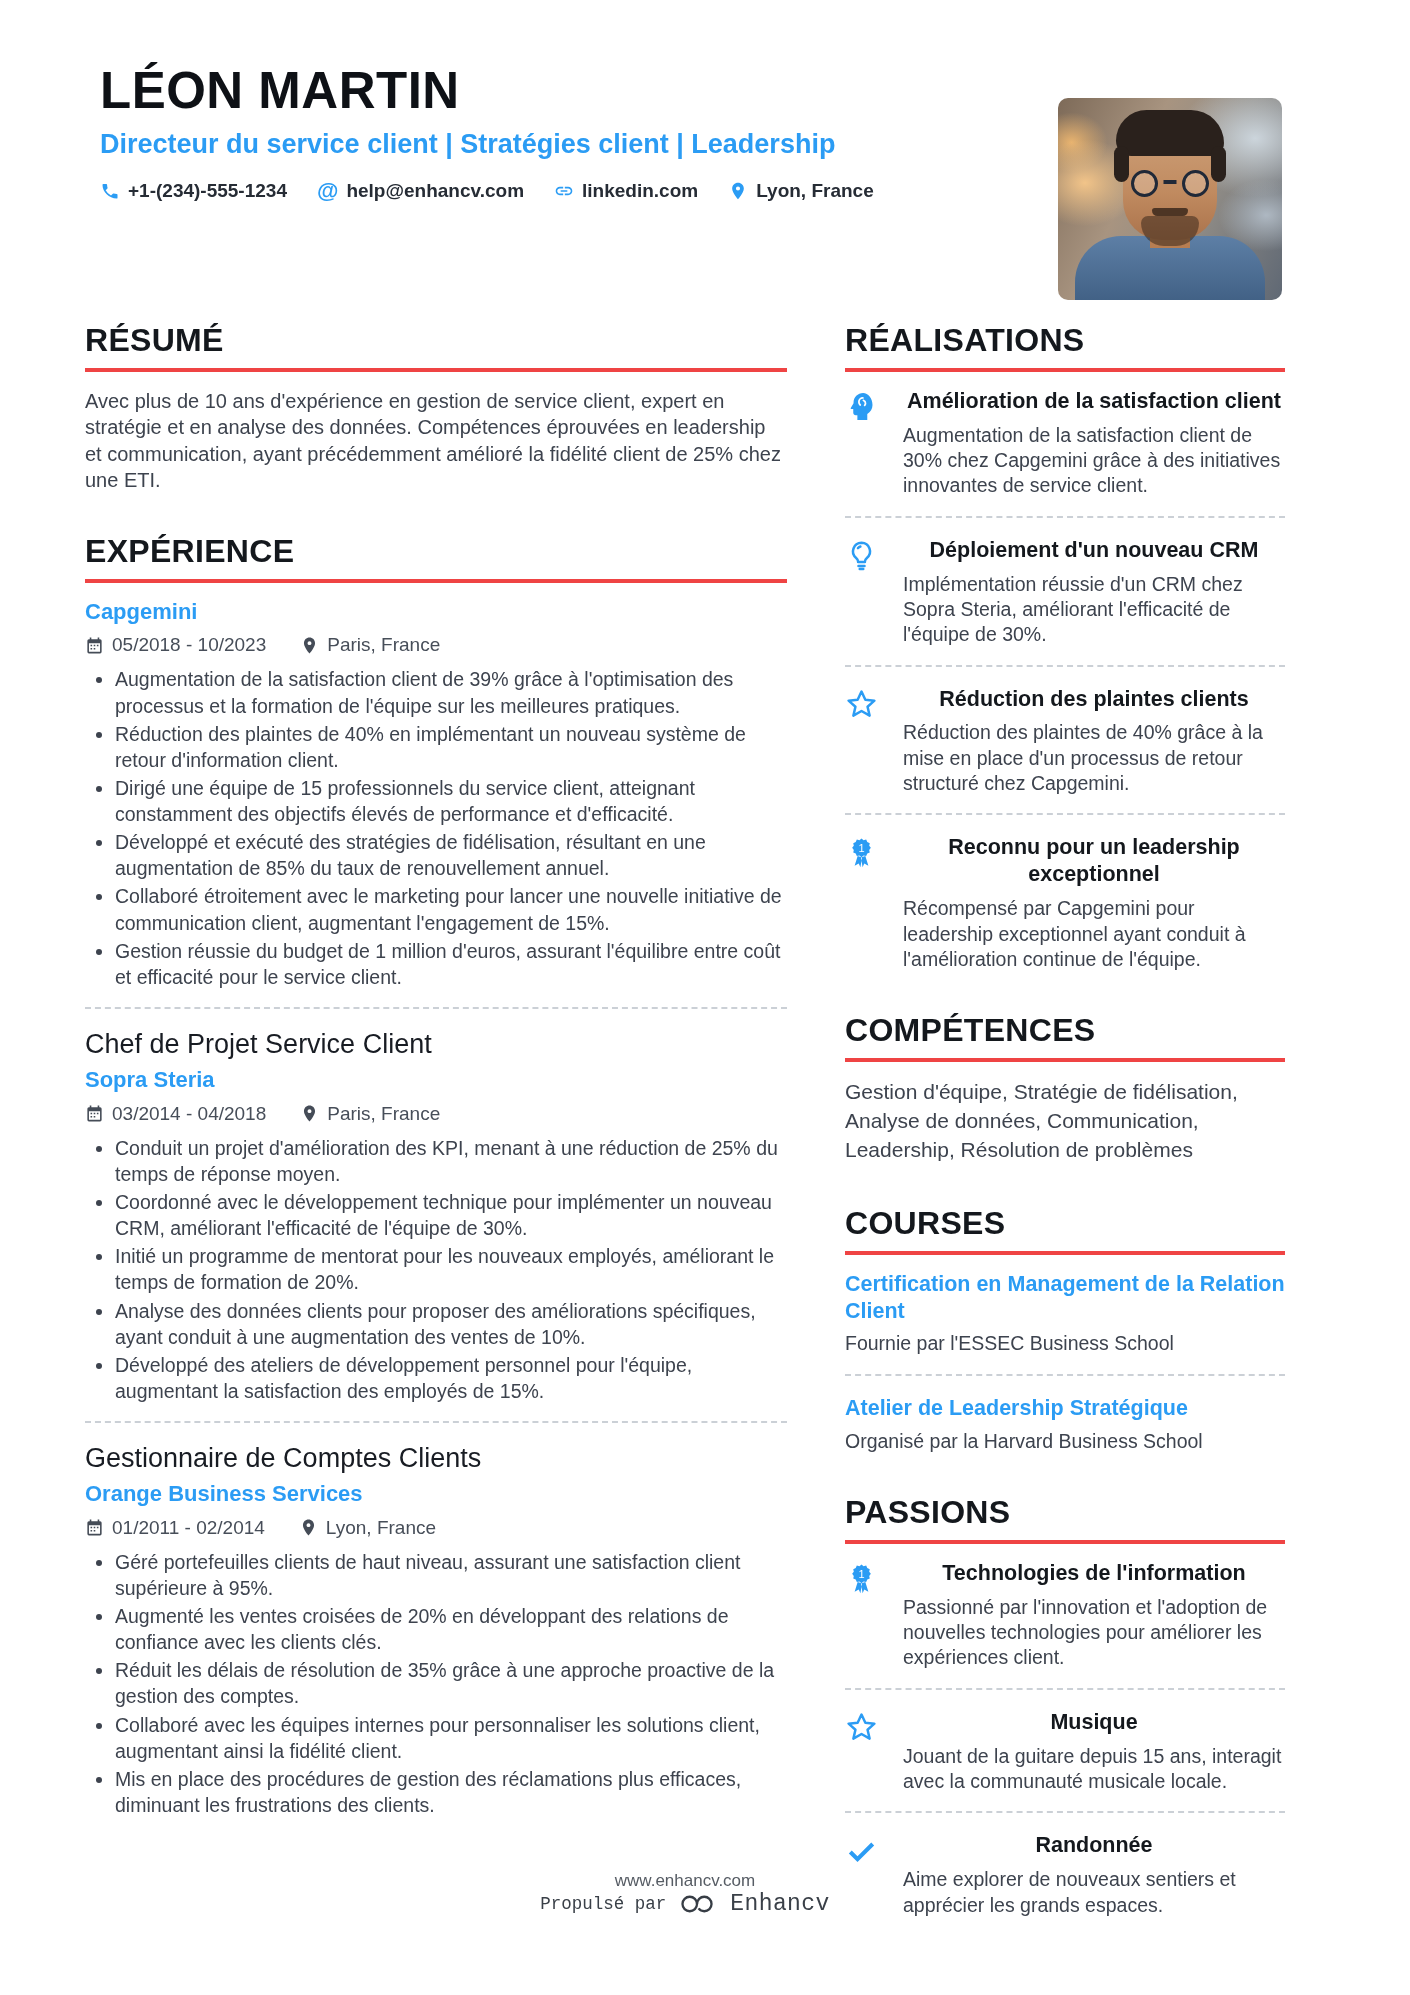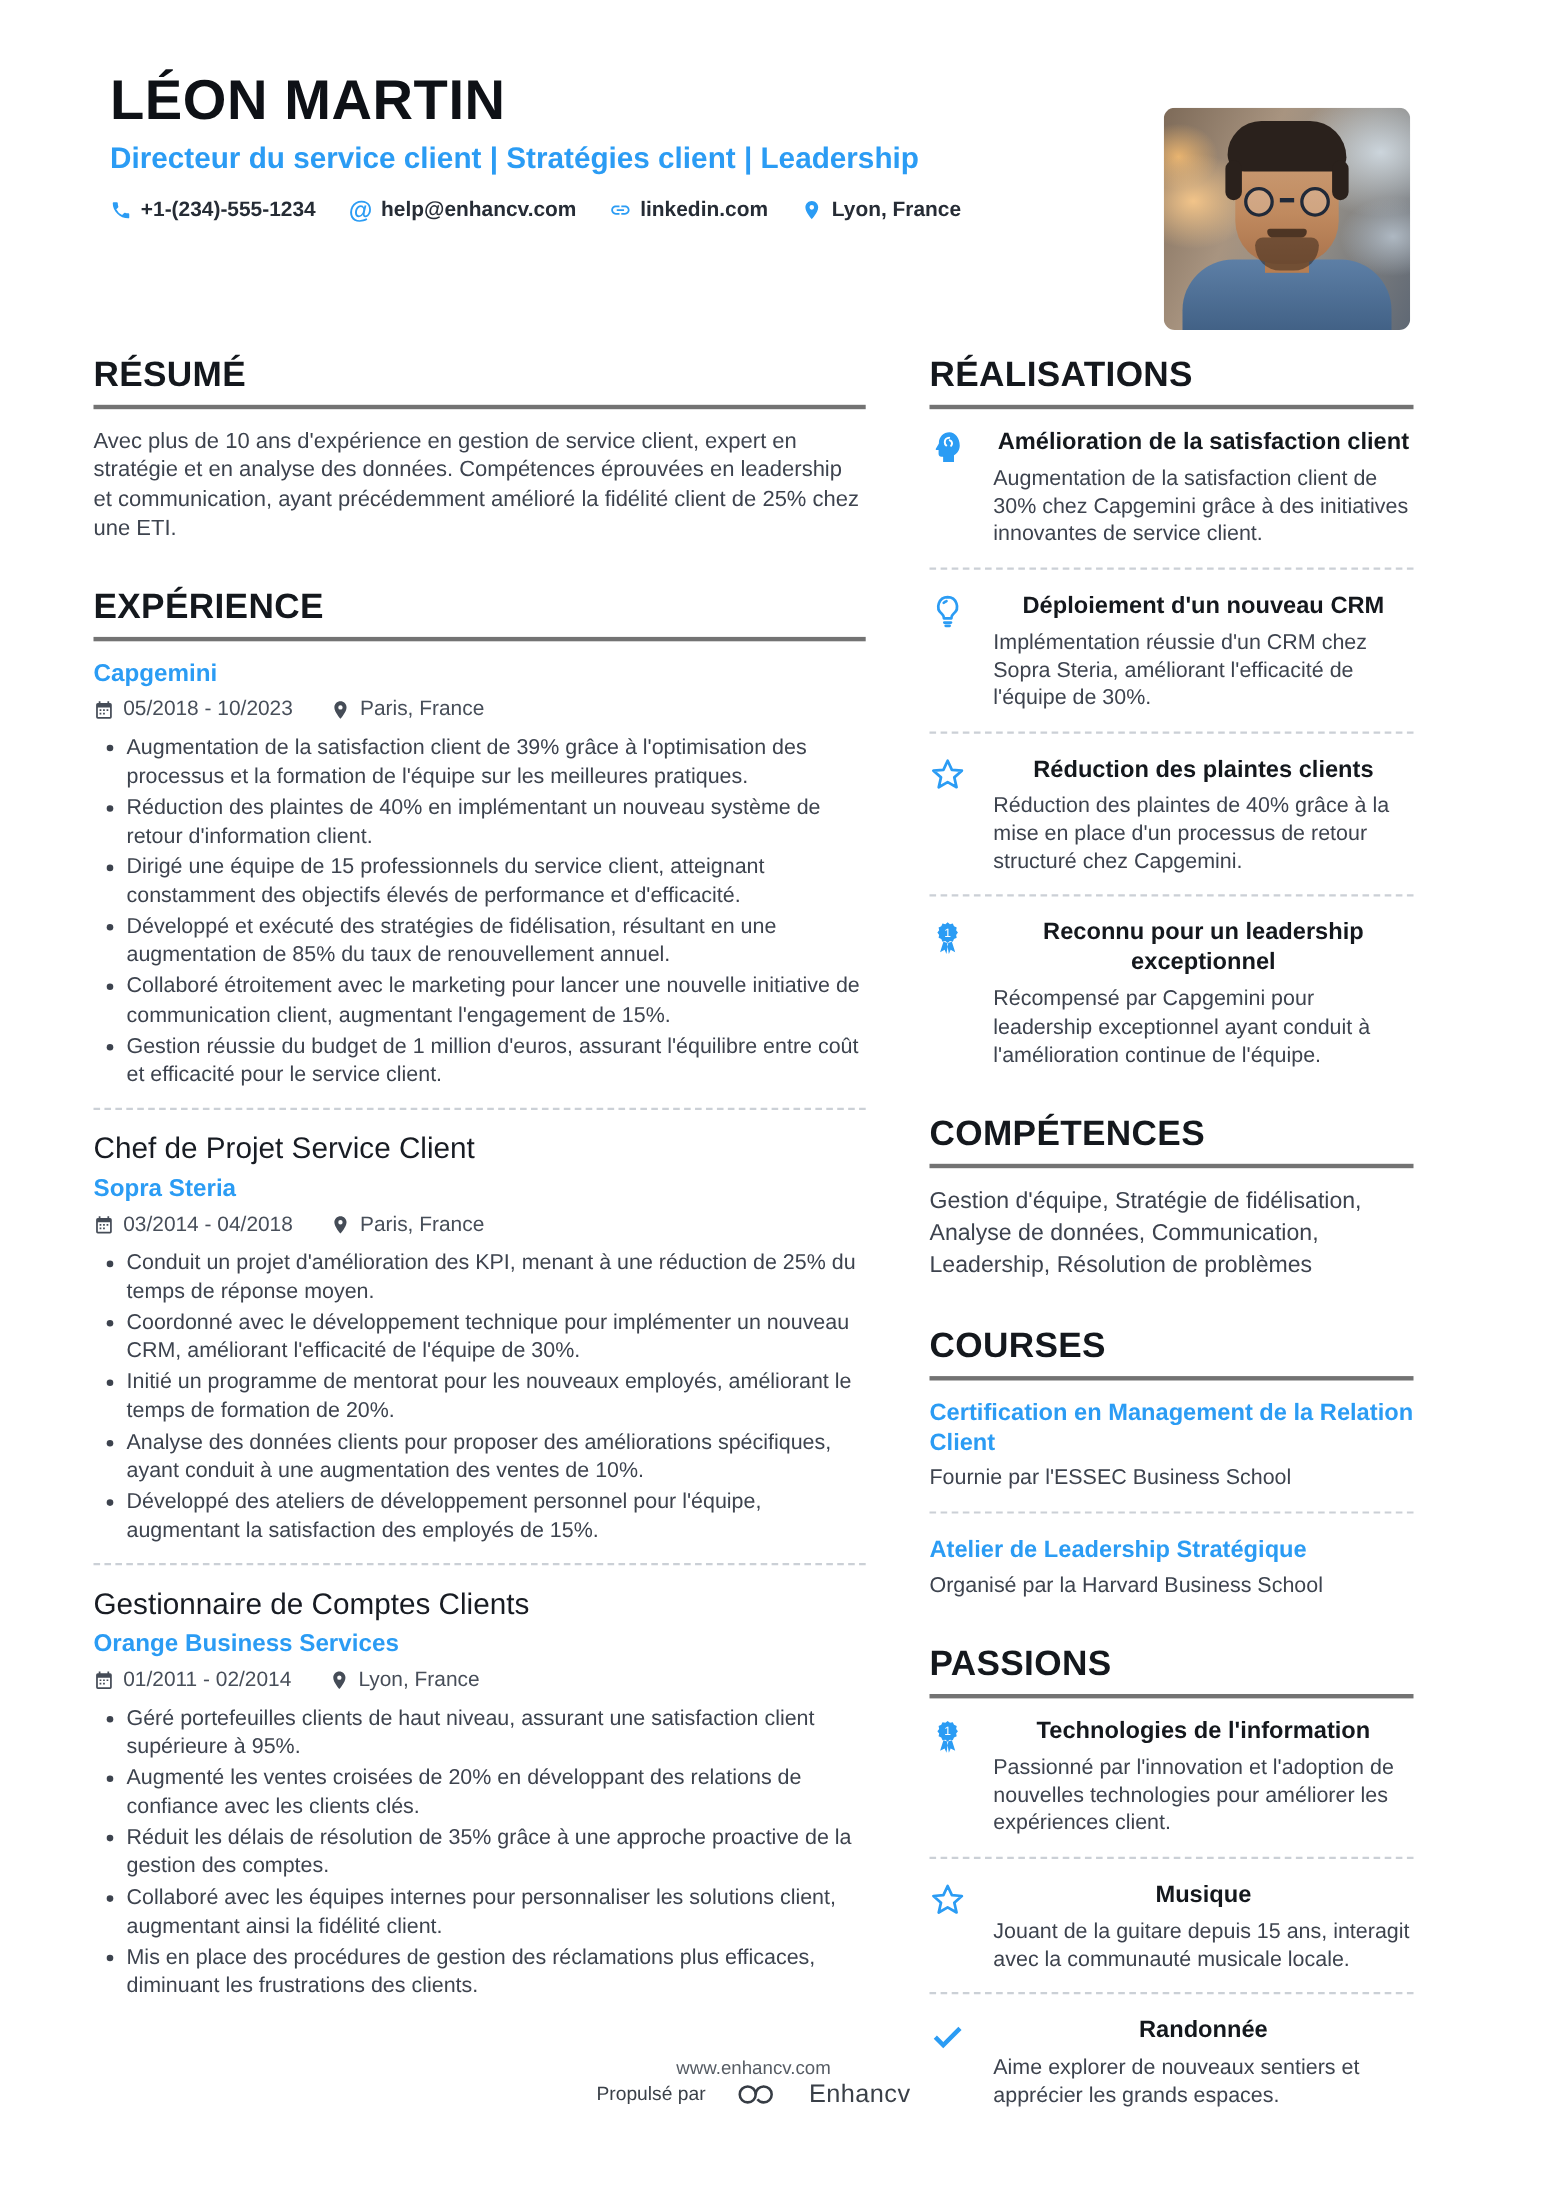--- a/index.html
+++ b/index.html
@@ -48,21 +48,21 @@
   .ph-mustache{position:absolute;top:110px;left:50%;transform:translateX(-50%);width:36px;height:8px;background:rgba(48,32,22,.78);border-radius:4px 4px 8px 8px;}
   .ph-beard{position:absolute;top:118px;left:50%;transform:translateX(-50%);width:58px;height:30px;background:rgba(58,40,28,.55);border-radius:8px 8px 26px 26px;}
 
   
   .columns{display:flex;gap:58px;padding:0 85px;margin-top:120px;}
   .col-left{flex:0 0 702px;}
   .col-right{flex:1;min-width:0;}
   .section{margin-bottom:36px;}
   .section + .section{margin-top:40px;}
   .sec-head{font-size:32px;font-weight:800;letter-spacing:.3px;color:var(--ink);margin:0 0 16px 0;
-    padding-bottom:9px;border-bottom:4px solid #737373;line-height:1.15;}
+    padding-bottom:9px;border-bottom:4px solid #ef4444;line-height:1.15;}
   .sep{border:none;border-top:2px dashed var(--dash);margin:17px 0 19px 0;}
 
   
   .summary-text{font-size:20px;line-height:1.32;margin:0;color:var(--body);}
   .skills-text{font-size:21px;line-height:1.38;margin:0;color:var(--body);}
 
   
   .job-title{font-size:27px;font-weight:400;color:#181c23;margin:0 0 7px 0;line-height:1.2;}
   .job-company{font-size:22px;font-weight:700;color:var(--accent);margin:0 0 9px 0;line-height:1.2;}
   .job-meta{display:flex;align-items:center;gap:34px;font-size:19px;color:var(--muted);margin:0 0 10px 0;}
@@ -78,21 +78,21 @@
   .rc-body{flex:1;min-width:0;}
   .rc-title{font-size:21.5px;font-weight:700;color:var(--ink);margin:0 0 8px 0;line-height:1.25;text-align:center;}
   .rc-text{font-size:19.5px;line-height:1.3;margin:0;color:var(--body);}
 
   .course-title{font-size:21.5px;font-weight:700;color:var(--accent);margin:0 0 7px 0;line-height:1.25;}
   .course-provider{font-size:19.5px;color:var(--body);margin:0;line-height:1.3;}
 
   
   .footer{position:absolute;left:85px;right:85px;bottom:78px;display:flex;justify-content:space-between;align-items:center;flex-direction:column;}
   .footer-site{font-size:17px;color:#565c64;}
-  .powered{display:flex;align-items:center;gap:26px;}
+  .powered{display:flex;align-items:center;gap:11px;font-family:Liberation Mono, monospace;}
   .powered-label{font-size:17.5px;color:#3a4048;}
   .brand-logo{width:42px;height:22px;stroke:#373d45;fill:none;stroke-width:2.1;}
   .brand-name{font-size:23px;color:#3a4048;letter-spacing:.4px;}
 </style>
 </head>
 <body>
 
 <div class="page">
 
   <header class="header">

